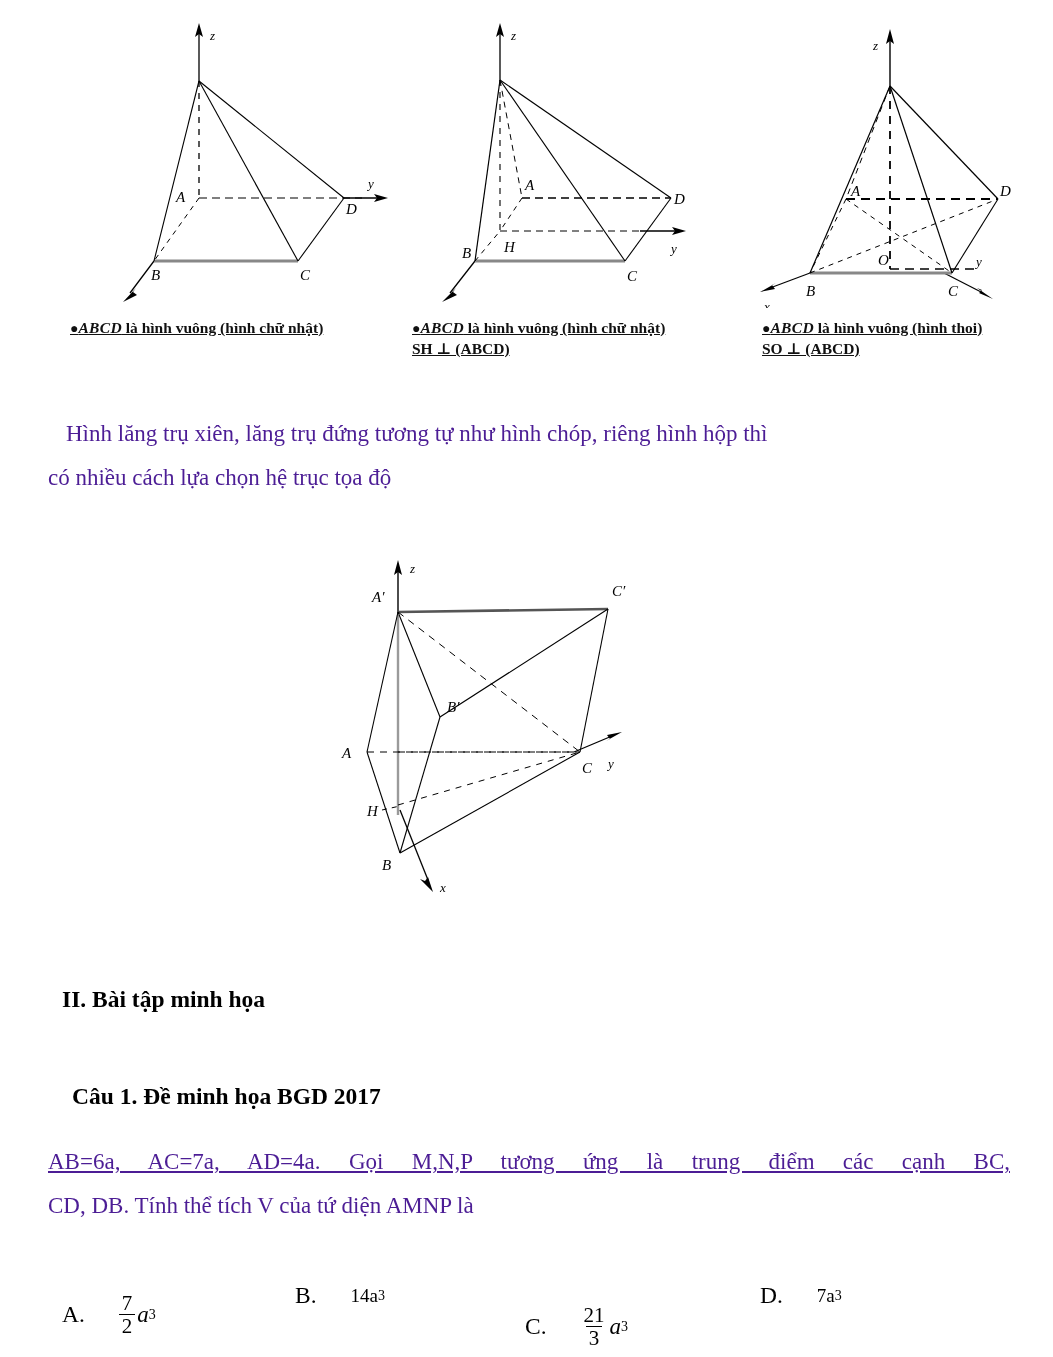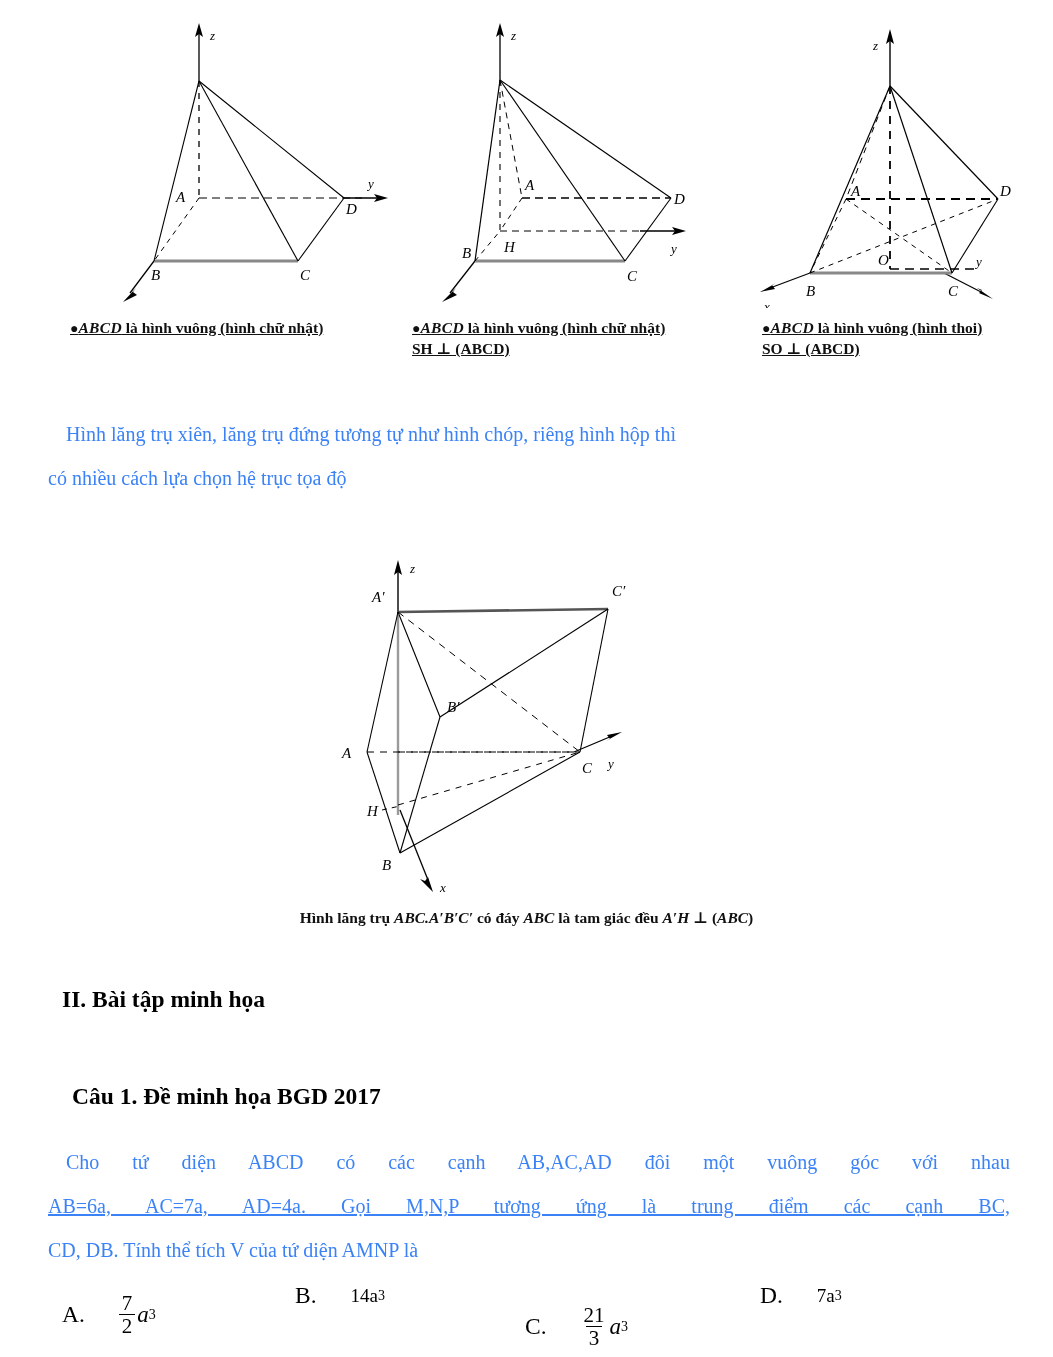--- a/index.html
+++ b/index.html
@@ -49,23 +49,23 @@
     font-style: italic;
     font-weight: bold;
     letter-spacing: .3px;
   }
   .fig-caption .bullet { font-size: 14px; }
 
   
   .para {
     position: absolute;
     font-family: "Liberation Serif", "DejaVu Serif", serif;
-    font-size: 20px;
+    font-size: 23px;
     line-height: 44px;
-    color: #3b82f6;
+    color: #4c1d95;
   }
 
   .heading {
     position: absolute;
     font-family: "Liberation Serif", "DejaVu Serif", serif;
     font-size: 23.5px;
     font-weight: bold;
     color: #000;
     text-align: right;
   }
@@ -316,31 +316,27 @@
       <text x="56" y="62" font-size="15">A′</text>
       <text x="296" y="56" font-size="15">C′</text>
       <text x="131" y="172" font-size="15">B′</text>
       <text x="26" y="218" font-size="15">A</text>
       <text x="266" y="233" font-size="15">C</text>
       <text x="51" y="276" font-size="15">H</text>
       <text x="66" y="330" font-size="15">B</text>
     </svg>
   </div>
 
-  <div class="prism-caption">
-    <span>Hình lăng trụ </span><span class="it">ABC.A′B′C′</span><span> có đáy </span><span class="it">ABC</span><span> là tam giác đều </span><span class="it">A′H</span><span> ⊥ (</span><span class="it">ABC</span><span>)</span>
-  </div>
 
   <div class="heading" style="left:62px; top:986px;">II. Bài tập minh họa</div>
 
 
   <div class="heading" style="left:72px; top:1083px;">Câu 1. Đề minh họa BGD 2017</div>
 
   <div class="para justified" style="left:48px; top:1140px; width:962px;">
-    <div style="text-indent:18px; text-align:justify; text-align-last:justify;">Cho tứ diện ABCD có các cạnh AB,AC,AD đôi một vuông góc với nhau</div>
     <div style="text-align:justify; text-align-last:justify;text-decoration:underline;">AB=6a, AC=7a, AD=4a. Gọi M,N,P tương ứng là trung điểm các cạnh BC,</div>
     <div>CD, DB. Tính thể tích V của tứ diện AMNP là</div>
   </div>
 
   <div class="answers">
 
     <div class="ans" style="left:62px; top:10px;">
       <span class="ans-letter">A.</span>
       <span class="frac">
         <span class="num">7</span>

